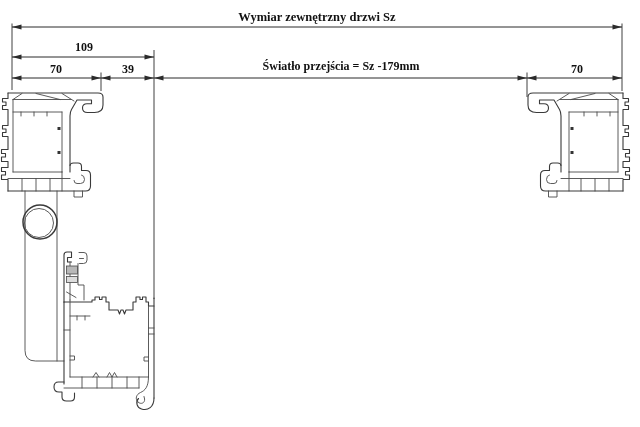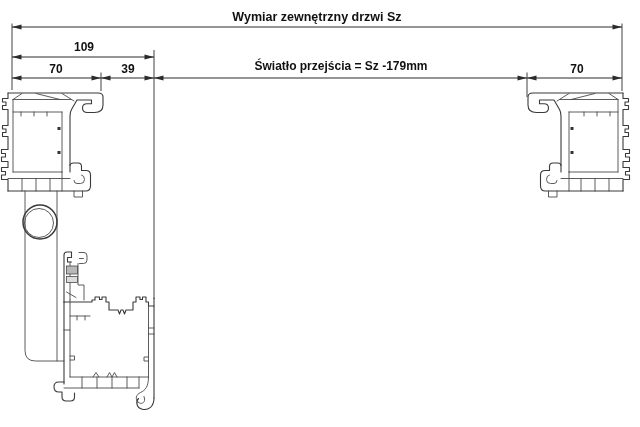--- a/index.html
+++ b/index.html
@@ -1,20 +1,20 @@
 <!DOCTYPE html>
 <html><head>
 <meta charset="utf-8">
 <style>
   html,body{margin:0;padding:0;background:#ffffff;}
   .stage{
     position:relative;
     width:640px;height:427px;
     background:#ffffff;
-    font-family:Liberation Sans, sans-serif;
+    font-family:Liberation Serif, serif;
     overflow:hidden;
   }
   svg{display:block;}
   .dim-line{stroke:#2b2b2b;stroke-width:1;fill:none;}
   .ext-line{stroke:#2b2b2b;stroke-width:0.9;fill:none;}
   .arrow{fill:#2b2b2b;stroke:none;}
   .profile{stroke:#3a3a3a;stroke-width:1.1;fill:none;stroke-linecap:round;stroke-linejoin:round;}
   .profile-thin{stroke:#4a4a4a;stroke-width:0.9;fill:none;stroke-linecap:round;stroke-linejoin:round;}
   .dim-text{fill:#111111;font-weight:bold;font-size:12px;}
   .title-text{fill:#111111;font-weight:bold;font-size:12.5px;}

